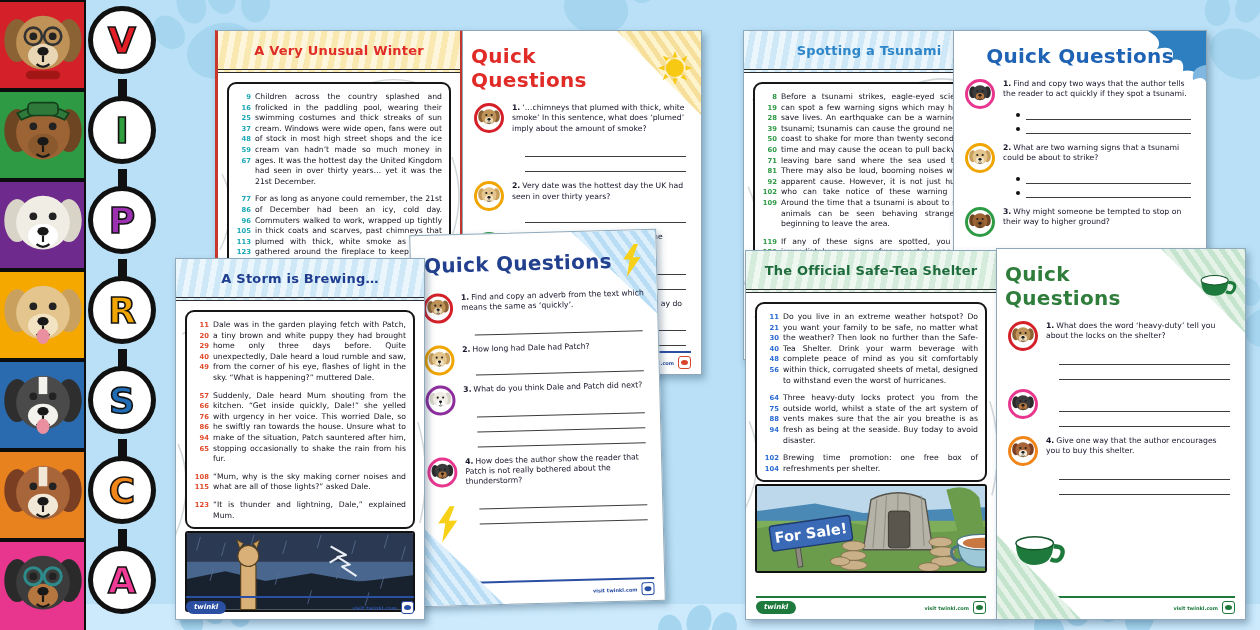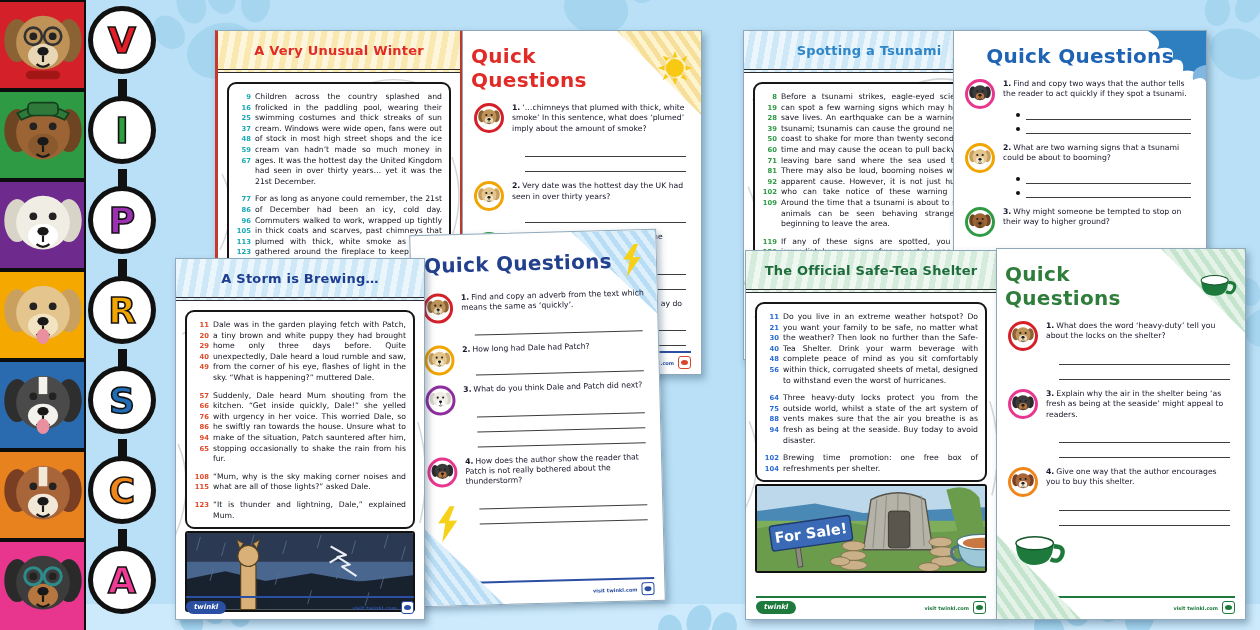--- a/index.html
+++ b/index.html
@@ -378,21 +378,21 @@
         </div>
       </div>
   </div>
   <div class="q">
     <div class="avatar ring-yellow">
         <svg width="26" height="26" viewBox="0 0 40 40">
           <use href="#dog" style="--fur:#e3c58d;--ear:#c9a05e;--muzzle:#f2e3c2"></use>
         </svg>
       </div>
     <div class="qmain">
-        <div class="qtext"><span class="qnum">2.</span><span>What are two warning signs that a tsunami could be about to booming?</span></div>
+        <div class="qtext"><span class="qnum">2.</span><span>What are two warning signs that a tsunami could be about to strike?</span></div>
       <div class="bul" style="margin-top:6px">
           <span class="dot"></span>
           <span class="bline"></span>
         </div>
       <div class="bul">
           <span class="dot"></span>
           <span class="bline"></span>
         </div>
       </div>
   </div>
@@ -652,21 +652,20 @@
         <div class="ans"></div>
       </div>
   </div>
   <div class="q">
     <div class="avatar ring-pink">
         <svg width="26" height="26" viewBox="0 0 40 40">
           <use href="#dog" style="--fur:#3c3c3c;--ear:#2a2a2a;--muzzle:#b5763f"></use>
         </svg>
       </div>
     <div class="qmain">
-        <div class="qtext"><span class="qnum">3.</span><span>Explain why the air in the shelter being ‘as fresh as being at the seaside’ might appeal to readers.</span></div>
       <div class="ans" style="margin-top:8px"></div>
         <div class="ans"></div>
       </div>
   </div>
   <div class="q">
     <div class="avatar ring-orange">
         <svg width="26" height="26" viewBox="0 0 40 40">
           <use href="#dog" style="--fur:#a9653a;--ear:#7a3f22;--muzzle:#f2e8d8"></use>
         </svg>
       </div>

